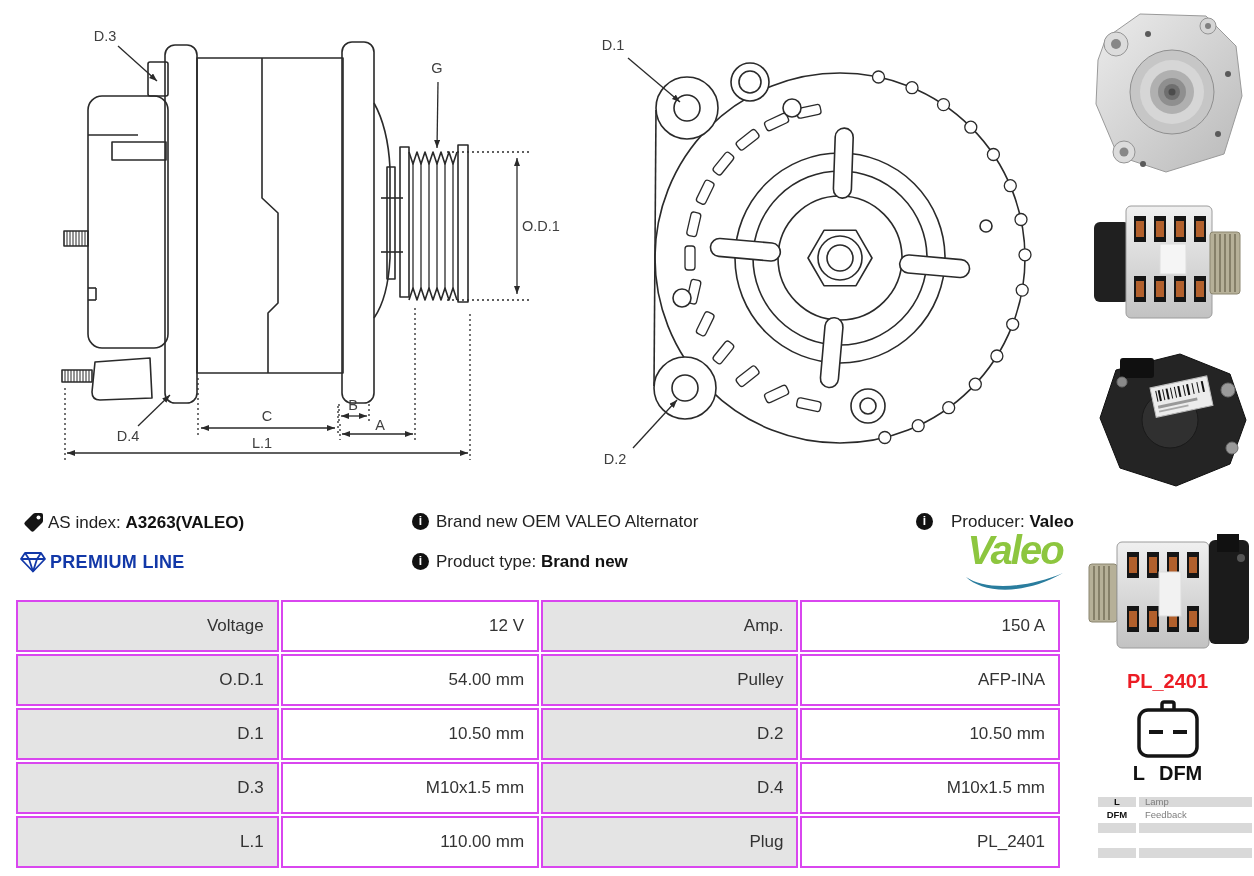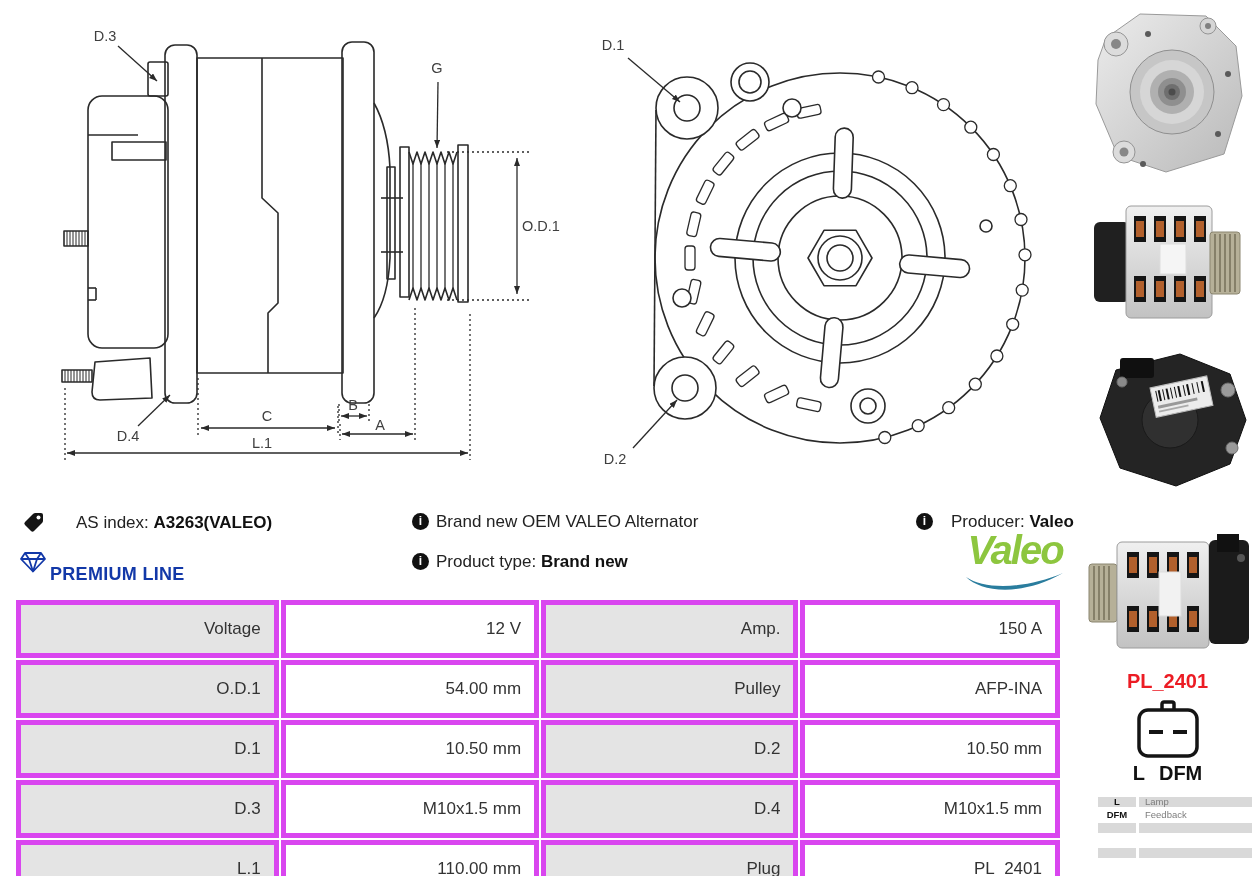--- a/index.html
+++ b/index.html
@@ -22,21 +22,21 @@
   }
   .valeo-text {
     font-size:40px; font-weight:bold; font-style:italic;
     color:#8dc63f; letter-spacing:-2px; line-height:40px;
   }
 
   
   table.spec { border-collapse:separate; border-spacing:2px; width:1048px; }
   table.spec td {
     height:33px; font-size:17px; color:#333; text-align:right;
-    padding:14px 13px; border:5px solid #d946ef; white-space:nowrap;
+    padding:14px 13px; border:2px solid #d946ef; white-space:nowrap;
   }
   table.spec td.lbl { background:#e4e4e4; }
   table.spec td.val { background:#ffffff; }
 
   
   .plug-code { width:135px; text-align:center; font-size:20px; font-weight:bold; color:#ec1c24; }
   .plug-pins { width:135px; text-align:center; font-size:20px; font-weight:bold; color:#111; }
   .plug-pins .gap { display:inline-block; width:14px; }
   .legend { width:154px; }
   .legend-row { display:flex; gap:3px; margin-bottom:3px; height:10px; }
@@ -375,34 +375,34 @@
     <rect x="132" y="6" width="22" height="18" fill="#111111"></rect>
     <circle cx="156" cy="30" r="4" fill="#555555"></circle>
   </svg>
 
   <span class="abs" style="left:22px; top:511px;">
     <svg width="22" height="22" viewBox="0 0 22 22">
       <path d="M3,11 L11,3 Q12,2 13.5,2 L19,2 Q21,2 21,4 L21,9.5 Q21,11 20,12 L12,20 Q10.5,21.5 9,20 L3,14 Q1.5,12.5 3,11 Z" fill="#141414"></path>
       <circle cx="16.5" cy="6.5" r="2" fill="#ffffff"></circle>
     </svg>
   </span>
-  <div class="abs info-text" style="left:48px; top:513px;margin-left:28px;">
+  <div class="abs info-text" style="left:48px; top:513px;">
     <span>AS index:</span>
     <b>A3263(VALEO)</b>
   </div>
 
   <span class="abs" style="left:20px; top:551px;">
     <svg width="26" height="23" viewBox="0 0 26 23">
       <g stroke="#1238a8" stroke-width="1.8" fill="none" stroke-linejoin="round">
         <path d="M5,2 L21,2 L25,8 L13,20.5 L1,8 Z"></path>
         <path d="M1,8 H25 M5,2 L9,8 L13,20.5 M21,2 L17,8 L13,20.5"></path>
       </g>
     </svg>
   </span>
-  <div class="abs premium" style="left:50px; top:564px;">PREMIUM LINE</div>
+  <div class="abs premium" style="left:50px; top:552px;">PREMIUM LINE</div>
 
   <span class="abs info-icon" style="left:412px; top:513px;">i</span>
   <div class="abs info-text" style="left:436px; top:512px;">Brand new OEM VALEO Alternator</div>
 
   <span class="abs info-icon" style="left:412px; top:553px;">i</span>
   <div class="abs info-text" style="left:436px; top:552px;">
     <span>Product type:</span>
     <b>Brand new</b>
   </div>
 

